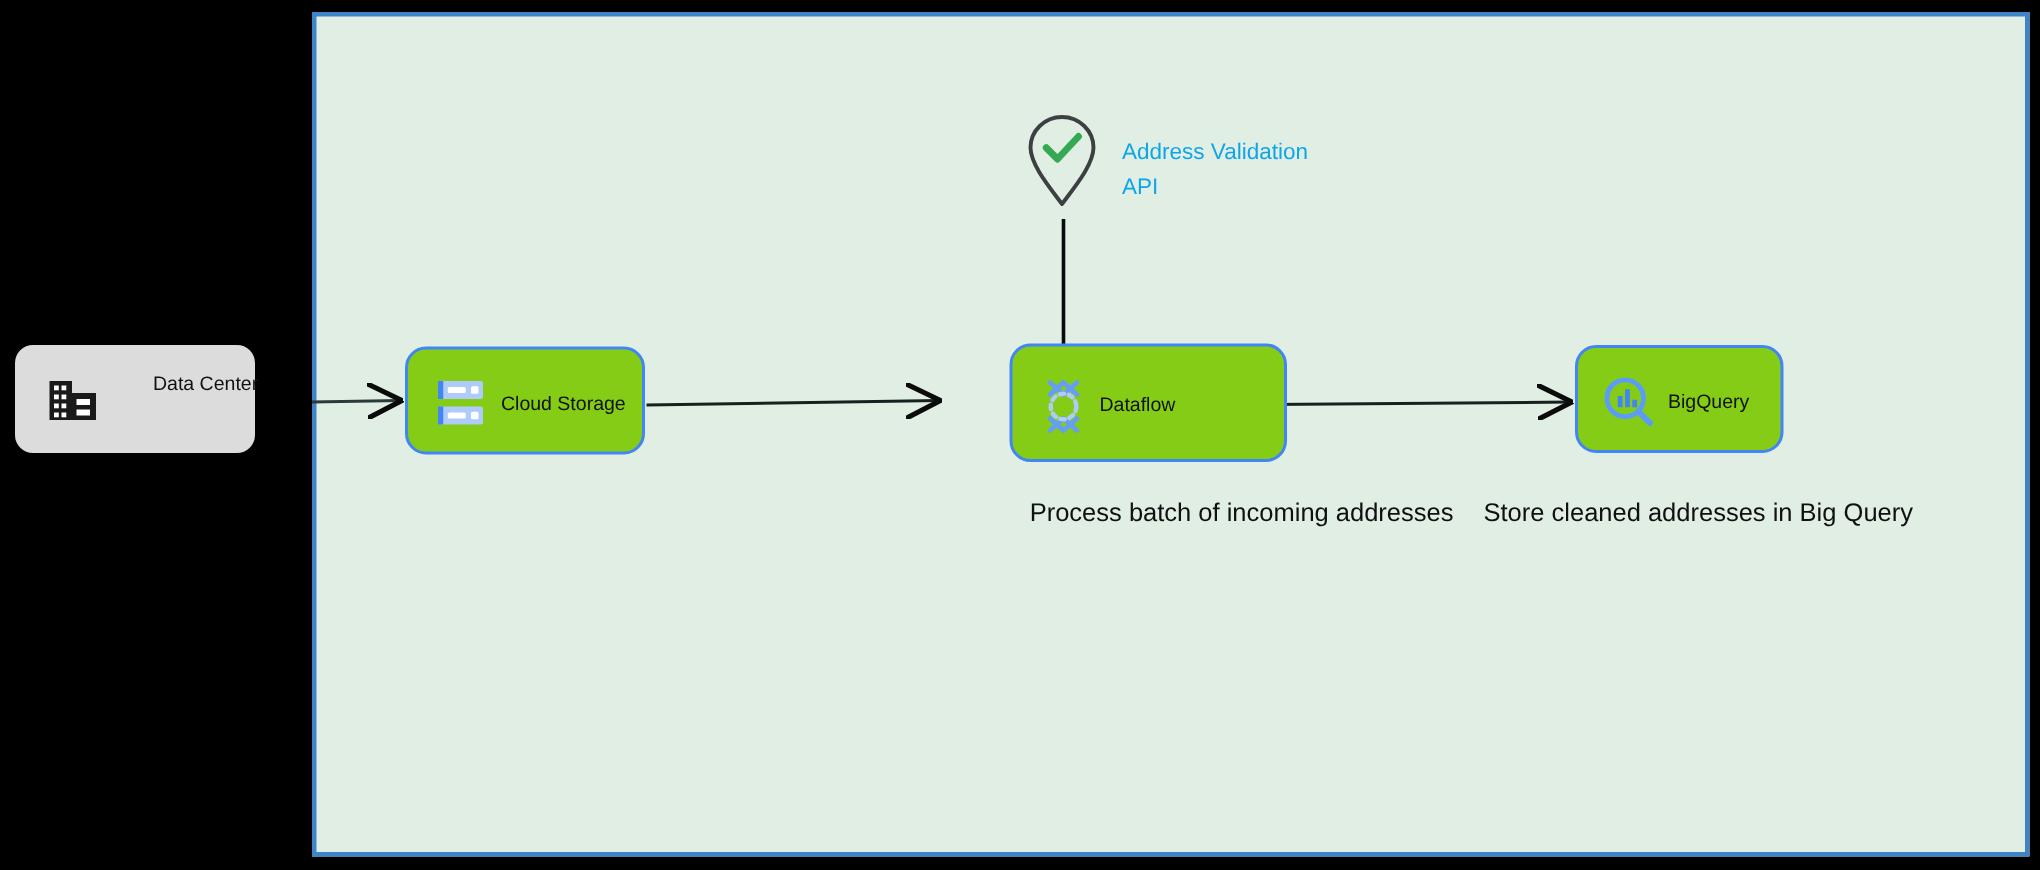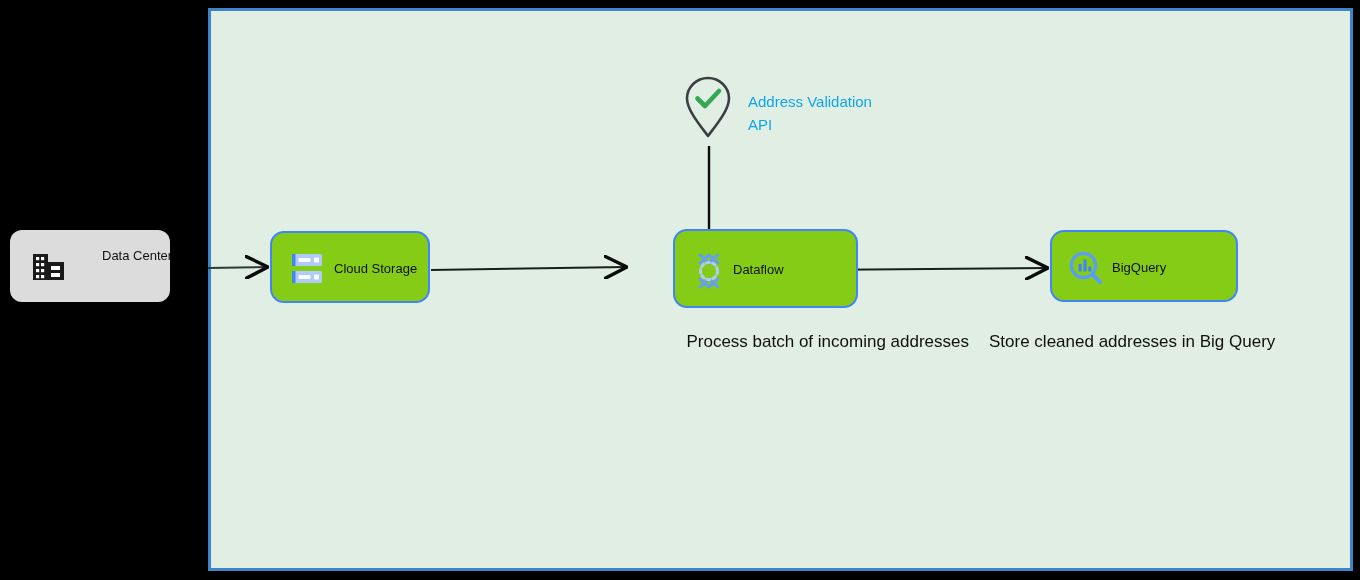--- a/index.html
+++ b/index.html
@@ -84,21 +84,21 @@
     width: 185px;
     height: 79px;
     margin-left: 44px;
   }
   #node-dataflow .node-icon { left: 17px; top: 21px; }
   #node-dataflow .node-label { left: 58px; top: 32px; }
 
   #node-bigquery {
     left: 1050px;
     top: 230px;
-    width: 188px;
+    width: 139px;
     height: 72px;
   }
   #node-bigquery .node-icon { left: 16px; top: 18px; }
   #node-bigquery .node-label { left: 60px; top: 29px; }
 
   
   #pin-address-validation {
     position: absolute;
     left: 684px;
     top: 76px;

